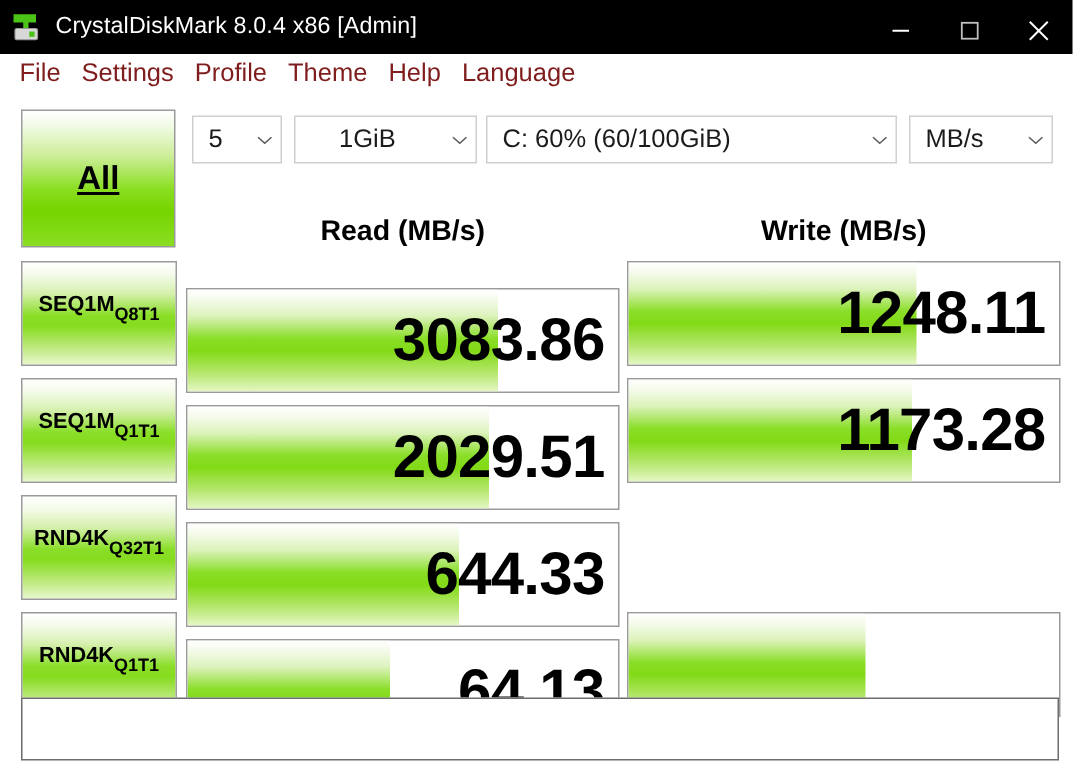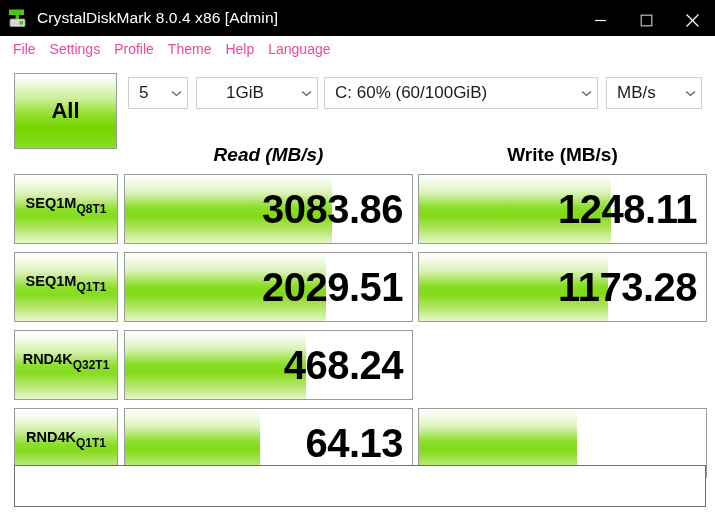--- a/index.html
+++ b/index.html
@@ -69,60 +69,61 @@
   .menubar {
     height: 27px;
     background: #ffffff;
     display: flex;
     align-items: center;
     padding-left: 6px;
     flex: 0 0 auto;
     border-bottom: 1px solid #ffffff;
   }
   .menu-item {
-    font-size: 14px;
-    color: #ec4899;
+    font-size: 17px;
+    color: #7f1d1d;
     padding: 2px 7px 3px 7px;
     white-space: nowrap;
     font-family: "Liberation Sans", sans-serif;
   }
 
   
   .toolbar {
     height: 72px;
     display: flex;
     align-items: flex-start;
     padding: 8px 0 0 0;
     flex: 0 0 auto;
     position: relative;
   }
 
   .all-button {
     position: absolute;
     left: 14px;
     top: 9px;
     width: 103px;
-    height: 76px;
+    height: 92px;
     border: 1px solid #9a9a9a;
     box-sizing: border-box;
     background: linear-gradient(to bottom,
         #ffffff 0%,
         #f2fbe8 10%,
         #cdee9a 33%,
         #8ade20 58%,
         #76d400 74%,
         #8ade24 100%);
     display: flex;
     align-items: center;
     justify-content: center;
     font-size: 22px;
     font-weight: bold;
     color: #000000;
     font-family: "Liberation Sans", sans-serif;
     cursor: pointer;
+    text-decoration: underline;
   }
 
   .combo {
     position: absolute;
     top: 13px;
     height: 32px;
     border: 1px solid #cfcfcf;
     background: #ffffff;
     box-sizing: border-box;
     display: flex;
@@ -160,21 +161,21 @@
   }
   .colhead {
     position: absolute;
     top: 0;
     text-align: center;
     font-size: 19px;
     font-weight: bold;
     color: #000000;
     font-family: "Liberation Sans", sans-serif;
   }
-  #head-read  { left: 124px; width: 289px; font-style: italic; }
+  #head-read  { left: 124px; width: 289px; }
   #head-write { left: 418px; width: 289px; }
 
   
   .results {
     position: relative;
     padding: 0;
     flex: 0 0 auto;
   }
   .row {
     position: relative;
@@ -224,21 +225,21 @@
 
   .cell {
     position: absolute;
     top: 0;
     height: 70px;
     border: 1px solid #9a9a9a;
     box-sizing: border-box;
     background: #ffffff;
     overflow: hidden;
   }
-  .cell.read  { left: 124px; width: 289px; }
+  .cell.read  { left: 124px; width: 289px; margin-top: 18px; }
   .cell.write { left: 418px; width: 289px; }
 
   .cell .fill {
     position: absolute;
     left: 0;
     top: 0;
     bottom: 0;
     background: linear-gradient(to bottom,
         #ffffff 0%,
         #f4fbea 10%,
@@ -397,21 +398,21 @@
       </div>
     </div>
 
     <div class="row">
       <div class="rowlabel">
         <span class="l1">RND4K</span>
         <span class="l2">Q32T1</span>
       </div>
       <div class="cell read">
         <div class="fill" style="width: 63%;"></div>
-        <div class="value">468.24</div>
+        <div class="value">644.33</div>
       </div>
     </div>
 
     <div class="row">
       <div class="rowlabel">
         <span class="l1">RND4K</span>
         <span class="l2">Q1T1</span>
       </div>
       <div class="cell read">
         <div class="fill" style="width: 47%;"></div>

